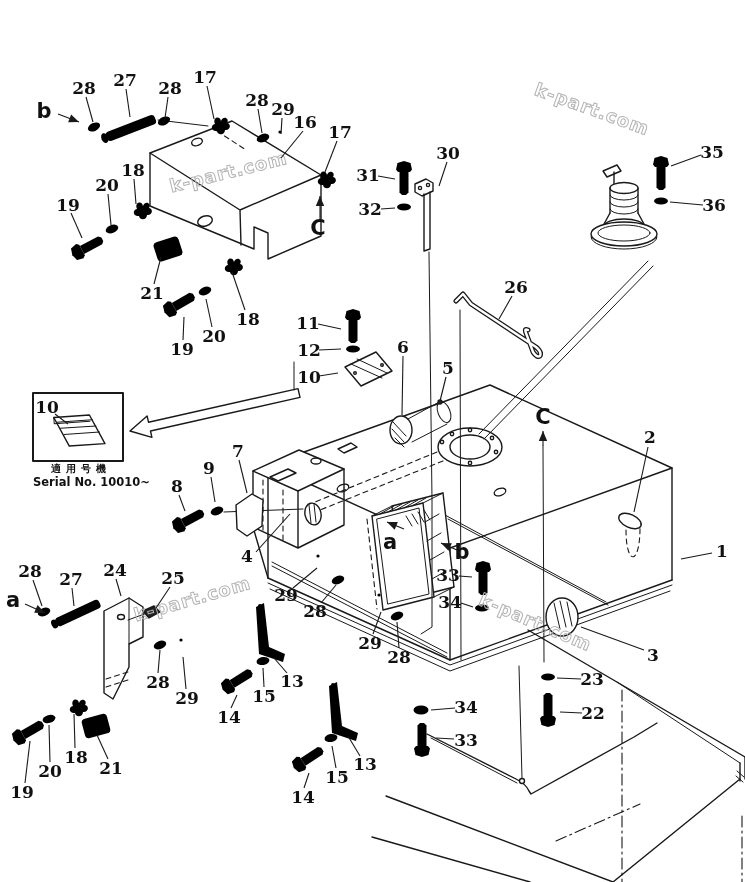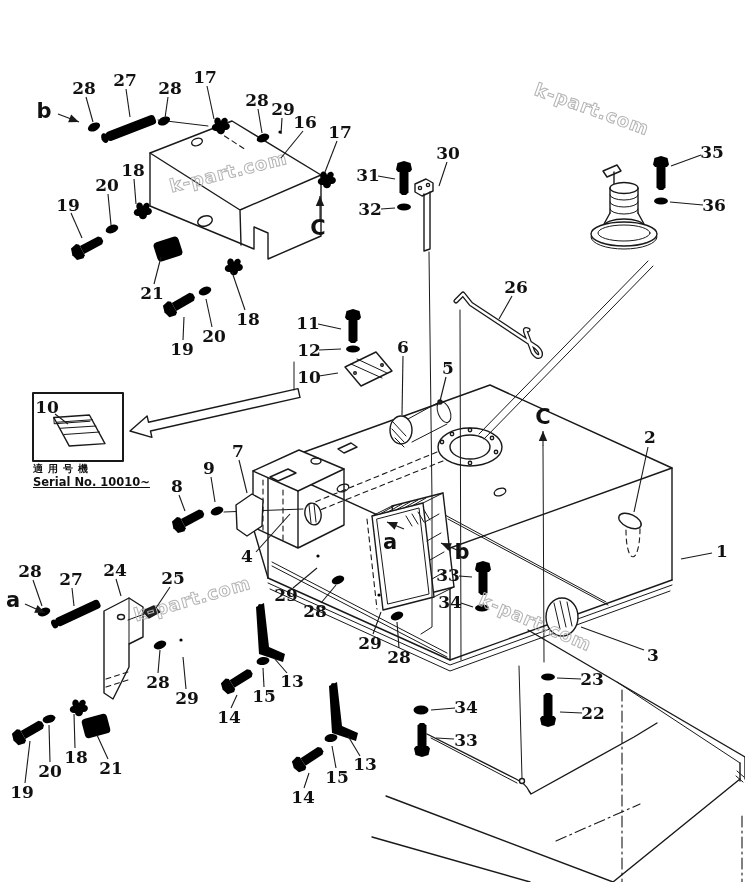--- a/index.html
+++ b/index.html
@@ -14,22 +14,22 @@
   .art .dash{stroke-dasharray:5 4;stroke-width:1.1;}
   .art .dashdot{stroke-dasharray:11 4 2 4;stroke-width:1.1;}
   .callout-text{font-family:"DejaVu Serif","Liberation Serif",serif;font-weight:700;
       font-size:17px;fill:#111;}
   .section-text{font-family:"DejaVu Sans","Liberation Sans",sans-serif;font-weight:700;
       font-size:21px;fill:#111;}
   .leader{stroke:#191919;stroke-width:1.1;fill:none;}
   .wm-text{font-family:"DejaVu Sans","Liberation Sans",sans-serif;font-weight:700;
       font-size:18px;fill:none;stroke:#b3b3b3;stroke-width:1;letter-spacing:1px;}
   #serial-note{position:absolute;left:33px;top:463px;color:#111;line-height:12px;}
-  #serial-note .jp{font-size:10px;font-weight:700;letter-spacing:5px;white-space:nowrap;}
-  #serial-note .en{font-size:11.5px;font-weight:700;margin-top:1px;white-space:nowrap;text-decoration:underline;}
+  #serial-note .jp{font-size:10px;font-weight:700;letter-spacing:5px;white-space:nowrap;margin-left:18px;}
+  #serial-note .en{font-size:11.5px;font-weight:700;margin-top:1px;white-space:nowrap;}
 </style>
 </head>
 <body>
 
 <div id="stage">
 <svg id="diagram" width="745" height="882" viewBox="0 0 745 882">
 
   <defs>
     <g id="bolt">
       <path class="fillw" d="M-11,0 L-9,-6.5 L-2.5,-8 L0,-6 L0,6 L-2.5,8 L-9,6.5 Z"></path>

